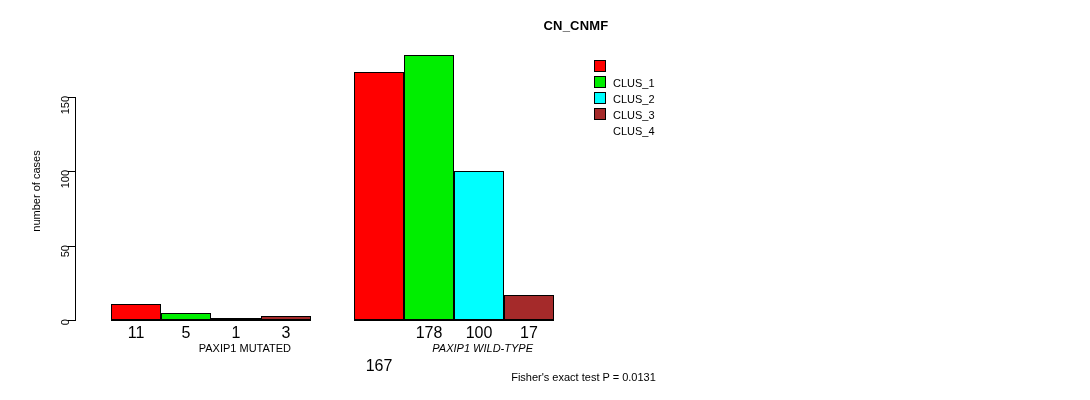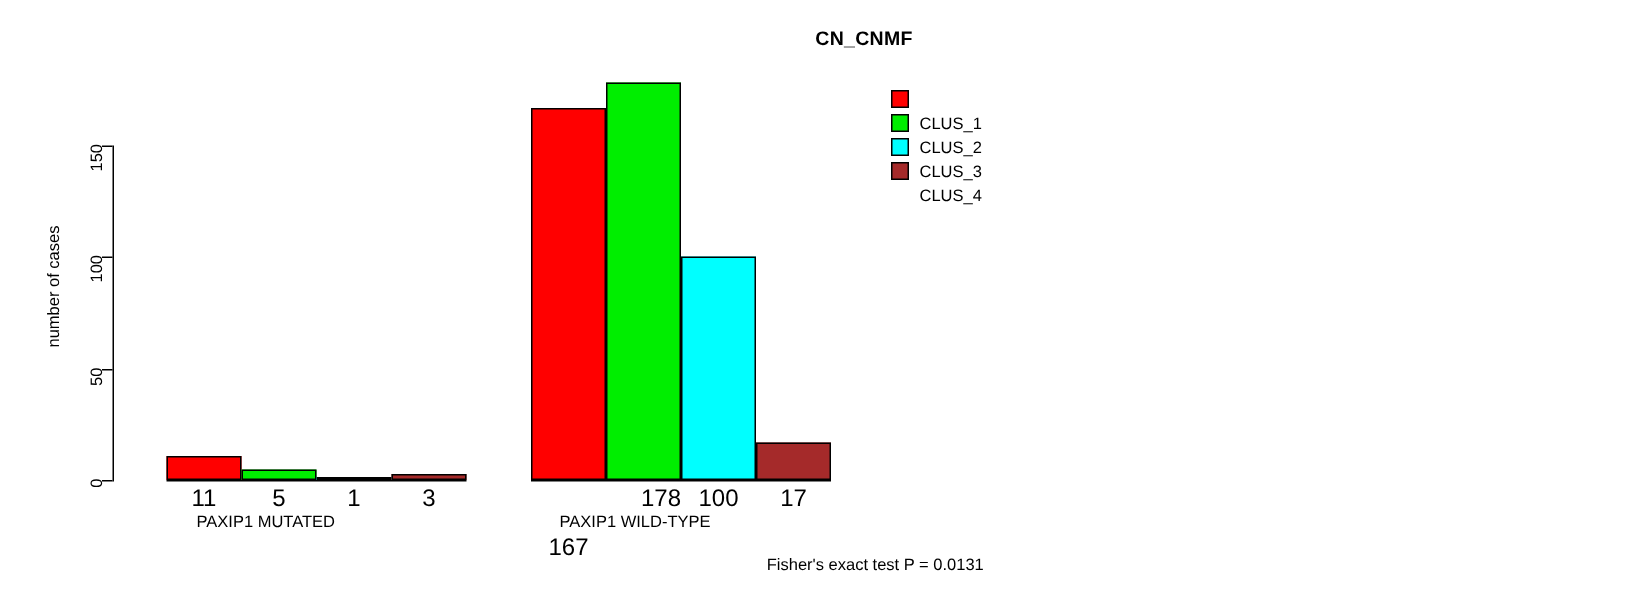--- a/index.html
+++ b/index.html
@@ -71,21 +71,21 @@
     border: 1px solid #000000;
     box-sizing: border-box;
   }
   .bar-value-label {
     font-size: 16px;
     text-align: center;
     white-space: nowrap;
   }
   .group-label {
     font-size: 11px;
-    text-align: left;
+    text-align: right;
     white-space: nowrap;
   }
   .group-baseline {
     background: #000;
     height: 1px;
   }
 
   
   #legend { left: 578px; top: 58px; }
   .legend-row {
@@ -140,29 +140,29 @@
       <div class="abs bar" style="left: 145px; top: 312.567px; width: 50px; height: 7.43333px; background: rgb(0, 238, 0);"></div>
       <div class="abs bar-value-label" style="left: 145px; top: 324px; width: 50px;">5</div>
       <div class="abs bar" style="left: 195px; top: 318px; width: 50px; height: 2px; background: rgb(0, 255, 255);"></div>
       <div class="abs bar-value-label" style="left: 195px; top: 324px; width: 50px;">1</div>
       <div class="abs bar" style="left: 245px; top: 315.54px; width: 50px; height: 4.46px; background: rgb(165, 42, 42);"></div>
       <div class="abs bar-value-label" style="left: 245px; top: 324px; width: 50px;">3</div>
       <div class="abs group-baseline" style="left: 338px; top: 320px; width: 200px;"></div>
       <div class="abs bar" style="left: 338px; top: 71.7267px; width: 50px; height: 248.273px; background: rgb(255, 0, 0);"></div>
       <div class="abs bar-value-label" style="left: 338px; top: 324px; width: 50px; margin-top: 33px;">167</div>
       <div class="abs bar" style="left: 388px; top: 55.3733px; width: 50px; height: 264.627px; background: rgb(0, 238, 0);"></div>
-      <div class="abs bar-value-label" style="left: 388px; top: 324px; width: 50px; text-align: right;">178</div>
+      <div class="abs bar-value-label" style="left: 388px; top: 324px; width: 50px;">178</div>
       <div class="abs bar" style="left: 438px; top: 171.333px; width: 50px; height: 148.667px; background: rgb(0, 255, 255);"></div>
       <div class="abs bar-value-label" style="left: 438px; top: 324px; width: 50px;">100</div>
       <div class="abs bar" style="left: 488px; top: 294.727px; width: 50px; height: 25.2733px; background: rgb(165, 42, 42);"></div>
       <div class="abs bar-value-label" style="left: 488px; top: 324px; width: 50px;">17</div>
     </div>
 
   <div class="abs group-label" style="left:115px; top:342px; width:160px;">PAXIP1 MUTATED</div>
-  <div class="abs group-label" style="left:357px; top:342px; width:160px;">PAXIP1 WILD-TYPE</div>
+  <div class="abs group-label" style="left:357px; top:342px; width:160px;font-style:italic;">PAXIP1 WILD-TYPE</div>
 
   <div class="abs" id="legend">
       <div class="legend-row">
         <span class="legend-swatch" style="background: rgb(255, 0, 0);"></span>
         <span class="legend-text">CLUS_1</span>
       </div>
       <div class="legend-row">
         <span class="legend-swatch" style="background: rgb(0, 238, 0);"></span>
         <span class="legend-text">CLUS_2</span>
       </div>

